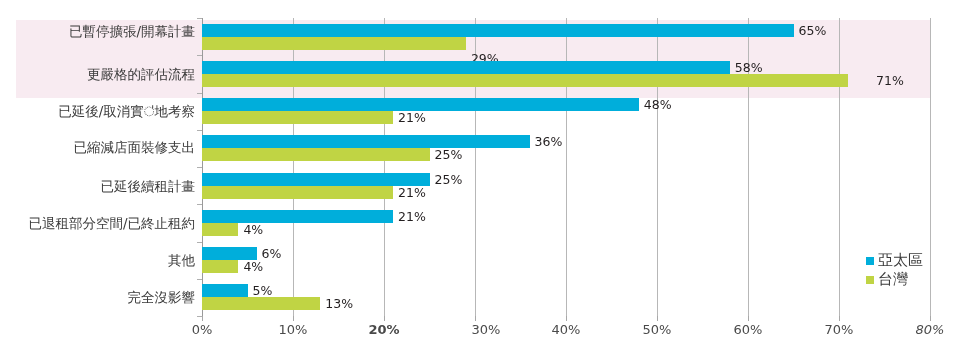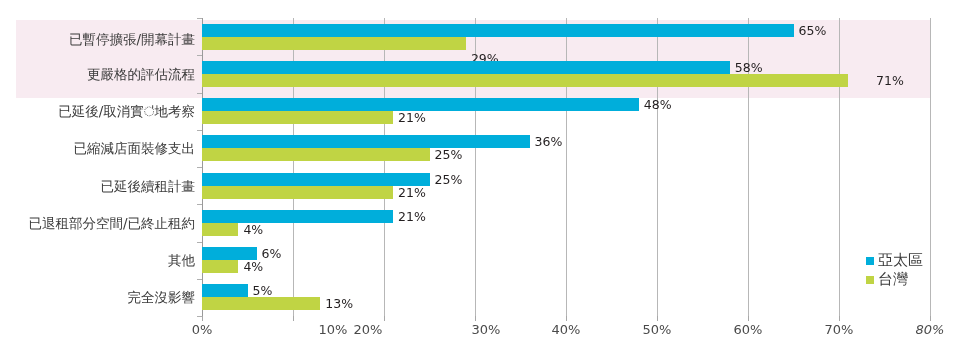--- a/index.html
+++ b/index.html
@@ -156,24 +156,24 @@
   }
 </style>
 </head>
 <body>
 
 <div id="chart-root">
 
   <div class="highlight-band"></div>
 
   <div class="cat-labels">
-      <div class="cat-label" style="top: 13px;">已暫停擴張/開幕計畫</div>
+      <div class="cat-label" style="top: 5px;">已暫停擴張/開幕計畫</div>
       <div class="cat-label" style="top: 47.875px;">更嚴格的評估流程</div>
       <div class="cat-label" style="top: 85.125px;">已延後/取消實഻地考察</div>
-      <div class="cat-label" style="top: 122.375px;">已縮減店面裝修支出</div>
+      <div class="cat-label" style="top: 122.375px; font-family: Liberation Serif, serif;">已縮減店面裝修支出</div>
       <div class="cat-label" style="top: 159.625px;">已延後續租計畫</div>
       <div class="cat-label" style="top: 196.875px;">已退租部分空間/已終止租約</div>
       <div class="cat-label" style="top: 234.125px;">其他</div>
       <div class="cat-label" style="top: 271.375px;">完全沒影響</div>
     </div>
 
   <div class="plot-area">
     <div class="gridlines">
         <div class="gridline axis-zero" style="left: 0px;"></div>
         <div class="gridline" style="left: 91px;"></div>
@@ -237,23 +237,23 @@
       </div>
       <div class="legend-row">
         <span class="legend-swatch series-taiwan"></span>
         <span class="legend-text">台灣</span>
       </div>
     </div>
 
 <div class="xtick-mark" style="left: 202px;"></div>
     <div class="xtick-label" style="left: 202px;">0%</div>
     <div class="xtick-mark" style="left: 293px;"></div>
-    <div class="xtick-label" style="left: 293px; margin-left: 40px;">10%</div>
+    <div class="xtick-label" style="left: 293px;">10%</div>
     <div class="xtick-mark" style="left: 384px;"></div>
-    <div class="xtick-label" style="left: 368px;">20%</div>
+    <div class="xtick-label" style="left: 384px; font-weight: bold;">20%</div>
     <div class="xtick-mark" style="left: 475px;"></div>
     <div class="xtick-label" style="left: 486px; text-align: center;">30%</div>
     <div class="xtick-mark" style="left: 566px;"></div>
     <div class="xtick-label" style="left: 566px;">40%</div>
     <div class="xtick-mark" style="left: 657px;"></div>
     <div class="xtick-label" style="left: 657px;">50%</div>
     <div class="xtick-mark" style="left: 748px;"></div>
     <div class="xtick-label" style="left: 748px;">60%</div>
     <div class="xtick-mark" style="left: 839px;"></div>
     <div class="xtick-label" style="left: 839px;">70%</div>

